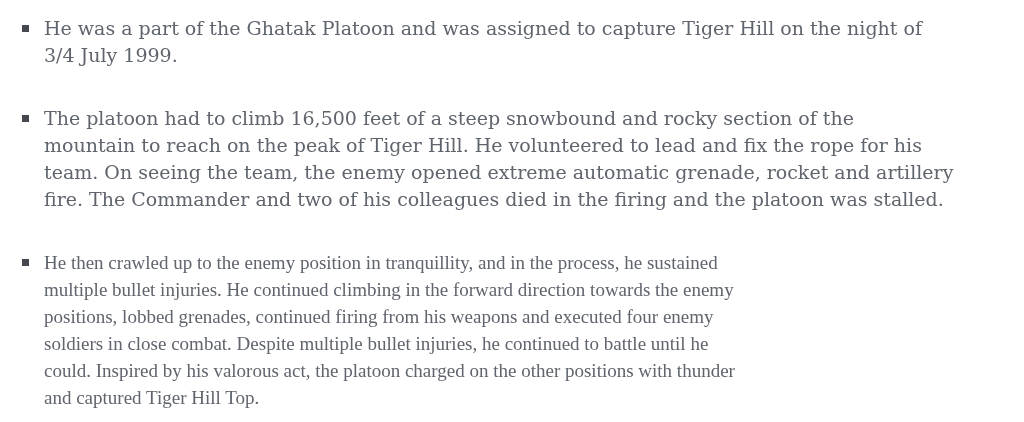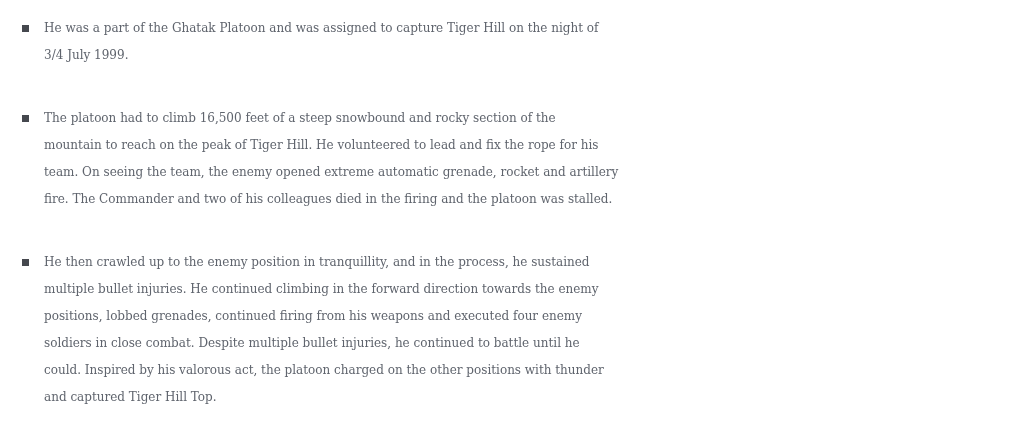--- a/index.html
+++ b/index.html
@@ -16,25 +16,26 @@
   }
   ul.bullet-list {
     list-style: none;
     margin: 0;
     padding: 15px 8px 0 0;
   }
   ul.bullet-list li {
     position: relative;
     padding-left: 44px;
     margin-bottom: 36px;
-    font-size: 12px;
+    font-size: 19px;
     line-height: 27px;
   }
   ul.bullet-list li:last-child {
     margin-bottom: 8px;
+    font-family: Liberation Serif, serif;
   }
   .bullet-square {
     position: absolute;
     left: 22px;
     top: 10px;
     width: 7px;
     height: 7px;
     background: #45484e;
   }
   .item-text {

